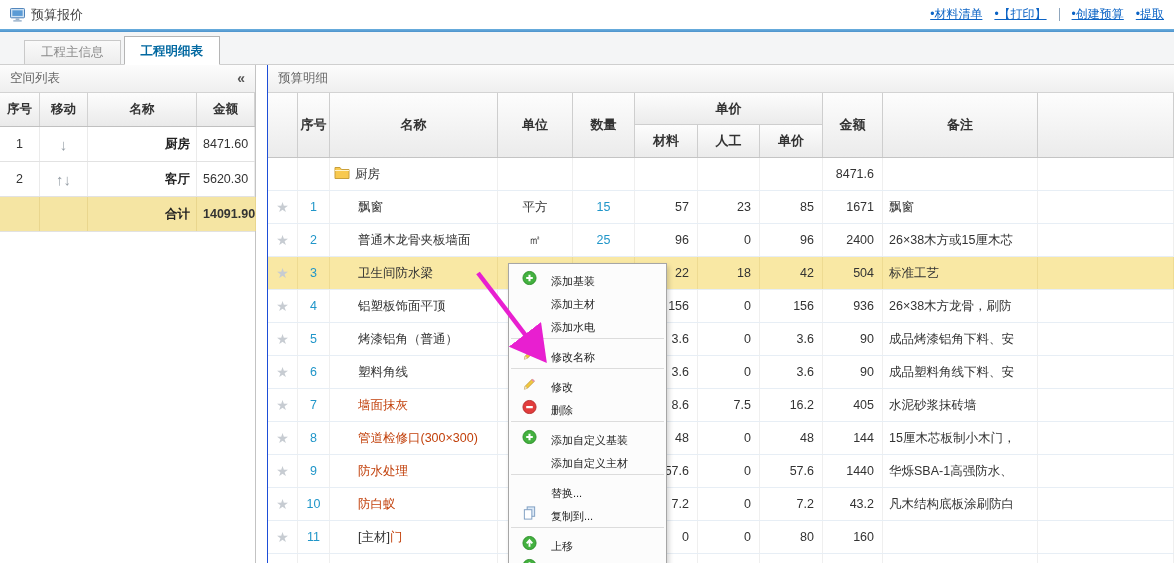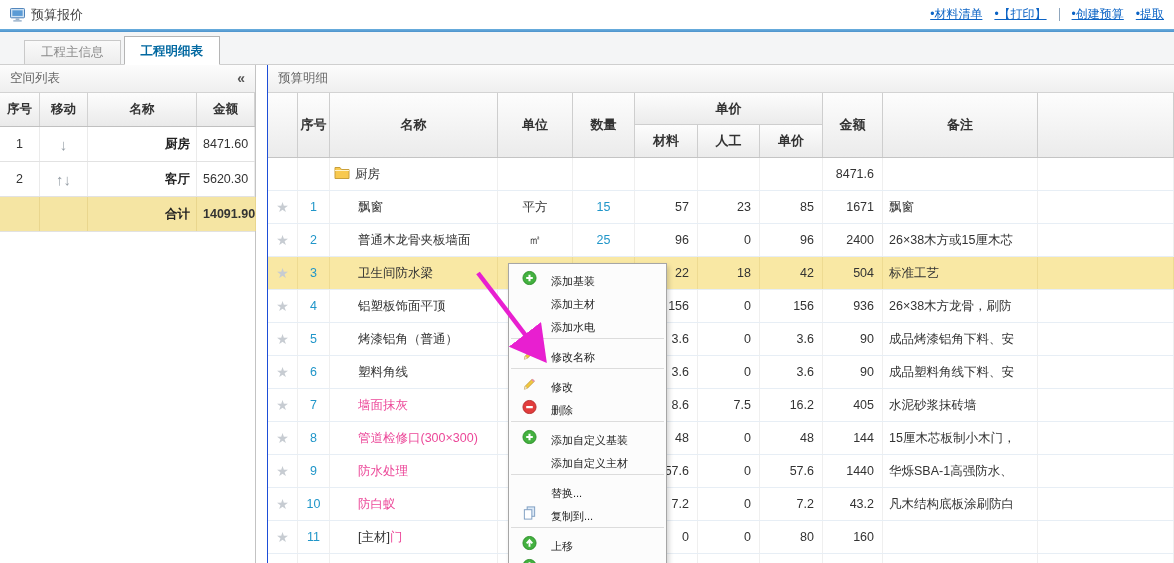--- a/index.html
+++ b/index.html
@@ -64,21 +64,21 @@
                overflow:hidden; white-space:nowrap; }
   .mt-row .c.ctr { justify-content:center; }
   .mt-row .c.rt  { justify-content:flex-end; padding-right:8px; }
   .mt-row .c.lt  { padding-left:6px; }
   .mt-row .c.name { padding-left:28px; }
   .mt-row .c.folder-name { padding-left:4px; gap:5px; }
   .mt-row.hl { background:#f9e8a4; }
   .mt-row.hl .c { border-right-color:#eedb92; }
   .mt-row .star { color:#c7ccd2; font-size:14px; cursor:pointer; }
   .mt-row .no, .mt-row .qty { color:#2196c9; }
-  .mt-row .red { color:#ec4899; }
+  .mt-row .red { color:#c2410c; }
 
   
   .ctx-menu { position:absolute; left:508px; top:263px; width:159px; background:#fcfcfc;
               border:1px solid #a6a6a6; box-shadow:2px 3px 5px rgba(0,0,0,.18); padding:2px 0; z-index:6; }
   .mi { position:relative; height:23px; display:flex; align-items:flex-end; padding-left:42px;
         font-size:11px; color:#222; cursor:pointer; }
   .mi .ic { position:absolute; left:13px; top:50%; transform:translateY(-50%); width:15px; height:15px; display:inline-flex; }
   .menu-sep { border-top:1px solid #dcdcdc; margin:3px 2px; }
 
   .arrow-overlay { position:absolute; left:0; top:0; pointer-events:none; z-index:9; }

